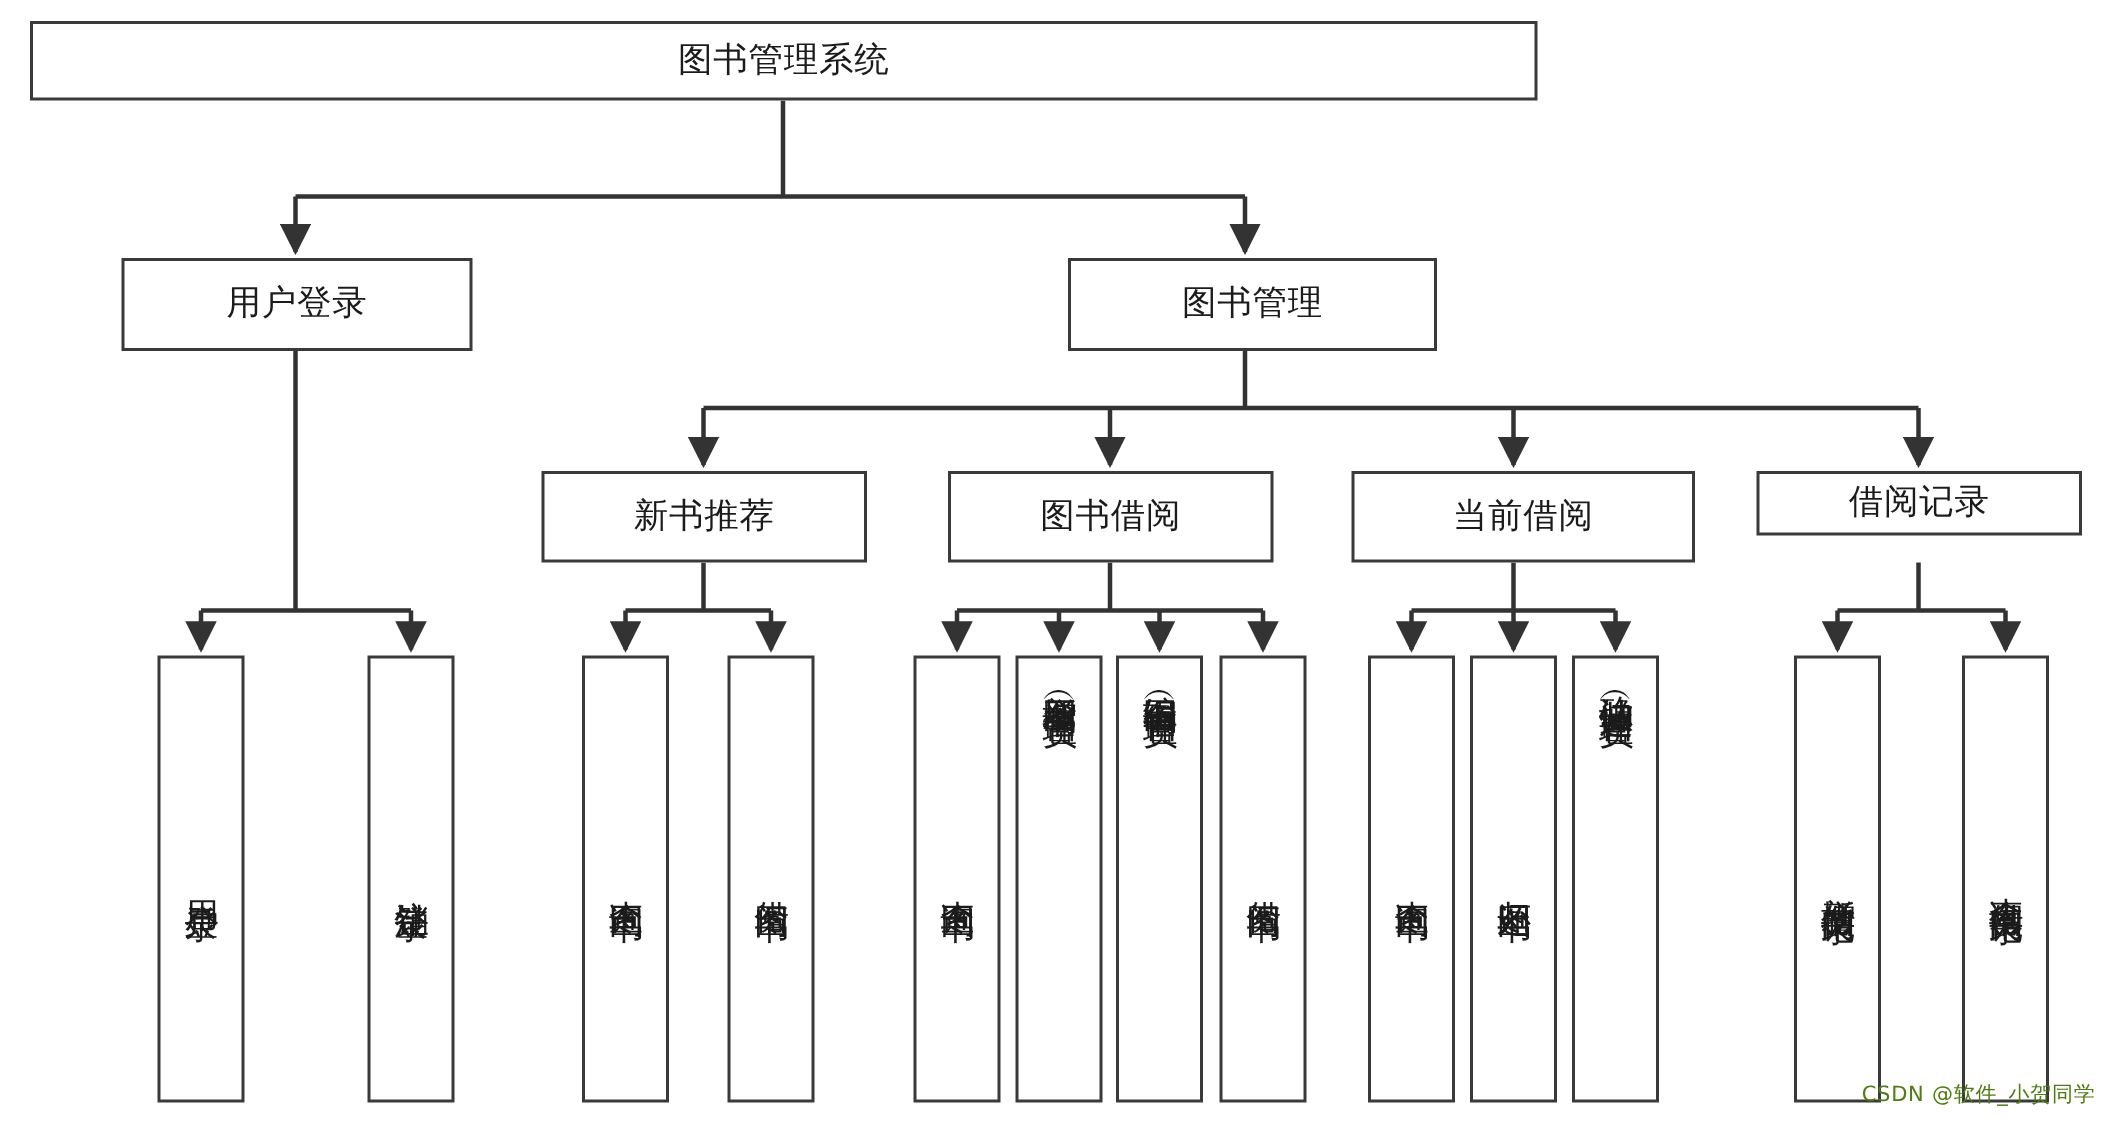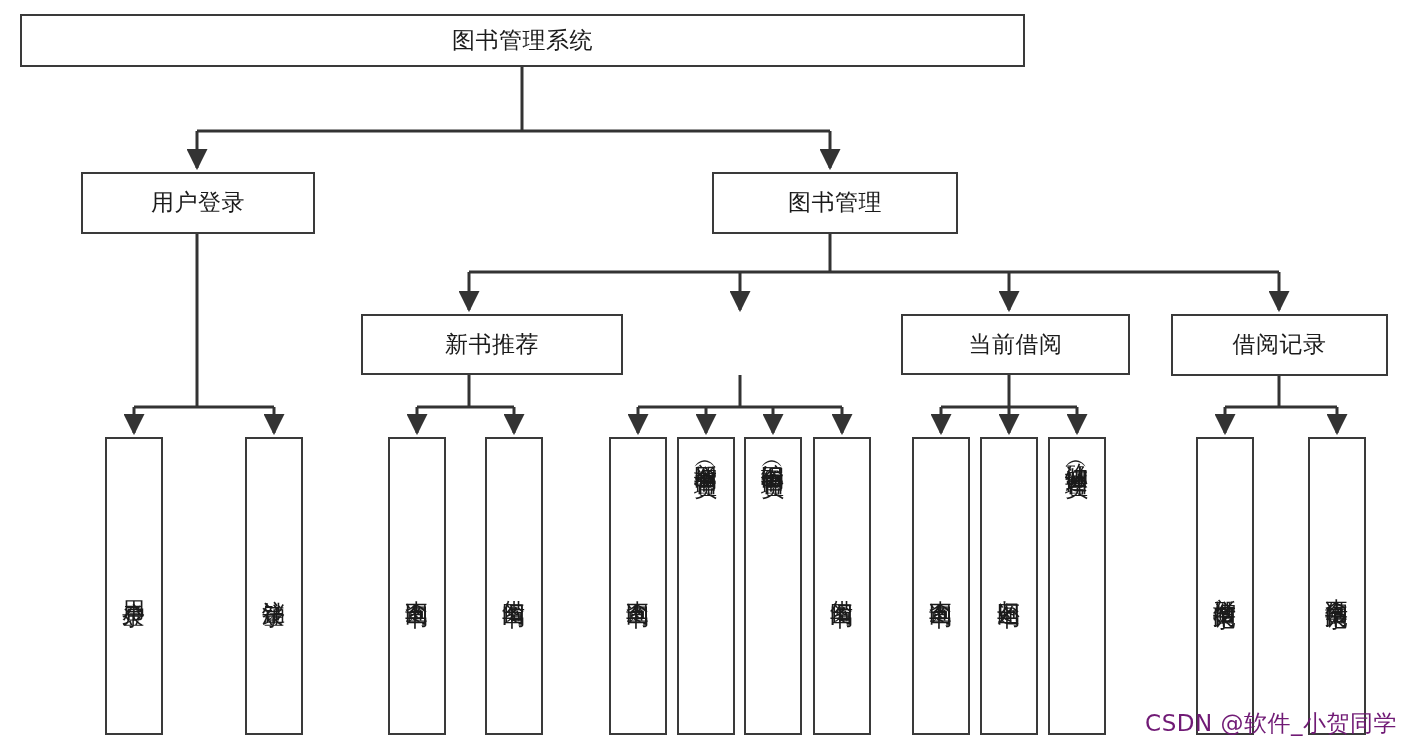--- a/index.html
+++ b/index.html
@@ -59,22 +59,22 @@
     white-space: nowrap;
   }
   .node.vert.center {
     align-items: center;
     padding-top: 0;
   }
   #watermark {
     position: absolute;
     right: 8px;
     bottom: 8px;
-    font-size: 23px;
-    color: #701a75;
+    font-size: 14px;
+    color: #4d7c0f;
     letter-spacing: 0.5px;
     white-space: nowrap;
     user-select: none;
   }
 </style>
 </head>
 <body>
 
 <div id="diagram-root">
 
@@ -133,30 +133,33 @@
   </div>
 
   <div class="node horiz" style="left:81px; top:172px; width:234px; height:62px;">
     <span class="label-h">用户登录</span>
   </div>
 
   <div class="node horiz" style="left:712px; top:172px; width:246px; height:62px;">
     <span class="label-h">图书管理</span>
   </div>
 
-  <div class="node horiz" style="left:361px; top:314px; width:262px; height:61px;">
+  <div class="node horiz" style="left:361px; top:314px; width:217px; height:61px;">
     <span class="label-h">新书推荐</span>
   </div>
 
+  <div class="node horiz" style="left:632px; top:314px; width:217px; height:61px;">
+    <span class="label-h">图书借阅</span>
+  </div>
 
   <div class="node horiz" style="left:901px; top:314px; width:229px; height:61px;">
     <span class="label-h">当前借阅</span>
   </div>
 
-  <div class="node horiz" style="left:1171px; top:314px; width:217px; height:62px;">
+  <div class="node horiz" style="left:1171px; top:314px; width:217px; height:43px;">
     <span class="label-h">借阅记录</span>
   </div>
 
   <div class="node vert center" style="left:105px; top:437px; width:58px; height:298px;">
     <span class="label-v">用户登录</span>
   </div>
 
   <div class="node vert center" style="left:245px; top:437px; width:58px; height:298px;">
     <span class="label-v">注销登录</span>
   </div>

